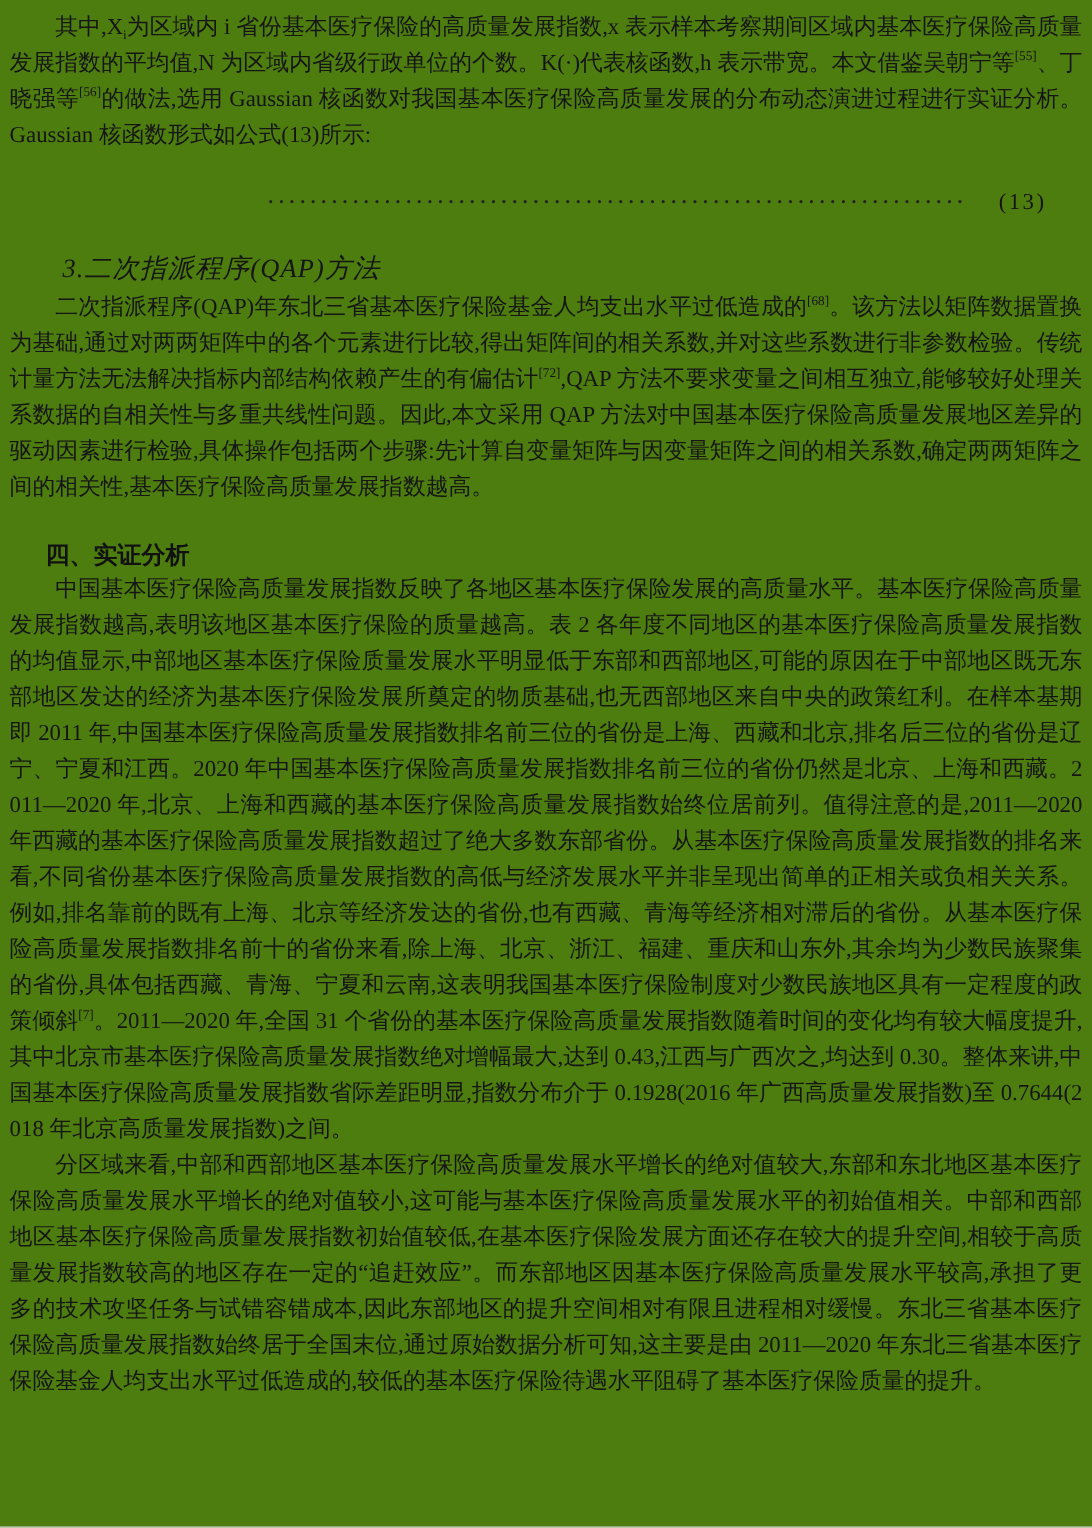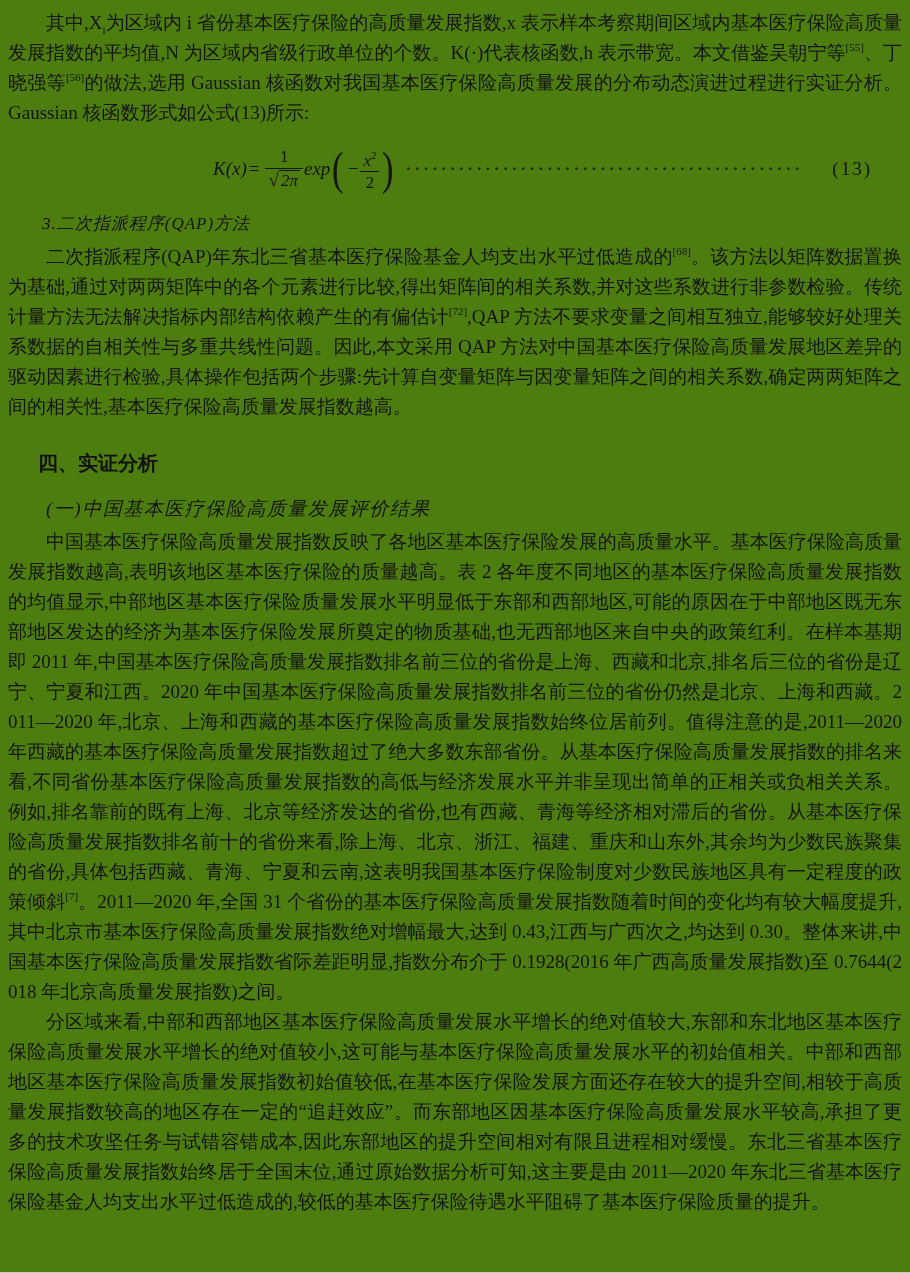--- a/index.html
+++ b/index.html
@@ -83,21 +83,21 @@
     font-size: 16px;
     font-weight: 700;
     color: #222;
     margin: 0 6px 0 10px;
   }
   .eq-number { margin-right: 30px; letter-spacing: 2px; margin-left: 24px; }
   
   h3.sub3 {
     font-weight: 400;
     font-style: italic;
-    font-size: 17px;
+    font-size: 22px;
     margin: 6px 0 3px 0;
     text-indent: 2em;
     letter-spacing: 1px;
   }
   h2.sec {
     font-family: "Liberation Sans", "DejaVu Sans", sans-serif;
     font-weight: 700;
     font-size: 20px;
     color: #111;
     margin: 27px 0 0 0;
@@ -114,45 +114,28 @@
   }
 </style>
 </head>
 <body>
 
 <div class="page">
 
   <p class="body-para"><span>其中,X</span><sub>i</sub><span>为区域内 i 省份基本医疗保险的高质量发展指数,x 表示样本考察期间区域内基本医疗保险高质量发展指数的平均值,N 为区域内省级行政单位的个数。K(·)代表核函数,h 表示带宽。本文借鉴吴朝宁等</span><sup>[55]</sup><span>、丁晓强等</span><sup>[56]</sup><span>的做法,选用 Gaussian 核函数对我国基本医疗保险高质量发展的分布动态演进过程进行实证分析。Gaussian 核函数形式如公式(13)所示:</span></p>
 
   <div class="formula-row">
-    <span class="f-inner">
-      <span class="mi">K(x)</span>
-      <span class="f-eq">=</span>
-      <span class="frac">
-        <span class="top">1</span>
-        <span class="bot"><span class="sqrt-sign">√</span><span class="radicand">2π</span></span>
-      </span>
-      <span class="mi">exp</span>
-      <span class="bigparen">(</span>
-      <span class="minus">−</span>
-      <span class="frac">
-        <span class="top"><span class="mi">x</span><sup style="font-size:11px;">2</sup></span>
-        <span class="bot">2</span>
-      </span>
-      <span class="bigparen">)</span>
-    </span>
     <span class="dots">····························································································</span>
     <span class="eq-number">(13)</span>
   </div>
 
   <h3 class="sub3">3.二次指派程序(QAP)方法</h3>
 
   <p class="body-para"><span>二次指派程序(QAP)年东北三省基本医疗保险基金人均支出水平过低造成的</span><sup>[68]</sup><span>。该方法以矩阵数据置换为基础,通过对两两矩阵中的各个元素进行比较,得出矩阵间的相关系数,并对这些系数进行非参数检验。传统计量方法无法解决指标内部结构依赖产生的有偏估计</span><sup>[72]</sup><span>,QAP 方法不要求变量之间相互独立,能够较好处理关系数据的自相关性与多重共线性问题。因此,本文采用 QAP 方法对中国基本医疗保险高质量发展地区差异的驱动因素进行检验,具体操作包括两个步骤:先计算自变量矩阵与因变量矩阵之间的相关系数,确定两两矩阵之间的相关性,基本医疗保险高质量发展指数越高。</span></p>
 
   <h2 class="sec">四、实证分析</h2>
 
-  <h4 class="sub1">(一)中国基本医疗保险高质量发展评价结果</h4>
 
   <p class="body-para"><span>中国基本医疗保险高质量发展指数反映了各地区基本医疗保险发展的高质量水平。基本医疗保险高质量发展指数越高,表明该地区基本医疗保险的质量越高。表 2 各年度不同地区的基本医疗保险高质量发展指数的均值显示,中部地区基本医疗保险质量发展水平明显低于东部和西部地区,可能的原因在于中部地区既无东部地区发达的经济为基本医疗保险发展所奠定的物质基础,也无西部地区来自中央的政策红利。在样本基期即 2011 年,中国基本医疗保险高质量发展指数排名前三位的省份是上海、西藏和北京,排名后三位的省份是辽宁、宁夏和江西。2020 年中国基本医疗保险高质量发展指数排名前三位的省份仍然是北京、上海和西藏。2011—2020 年,北京、上海和西藏的基本医疗保险高质量发展指数始终位居前列。值得注意的是,2011—2020 年西藏的基本医疗保险高质量发展指数超过了绝大多数东部省份。从基本医疗保险高质量发展指数的排名来看,不同省份基本医疗保险高质量发展指数的高低与经济发展水平并非呈现出简单的正相关或负相关关系。例如,排名靠前的既有上海、北京等经济发达的省份,也有西藏、青海等经济相对滞后的省份。从基本医疗保险高质量发展指数排名前十的省份来看,除上海、北京、浙江、福建、重庆和山东外,其余均为少数民族聚集的省份,具体包括西藏、青海、宁夏和云南,这表明我国基本医疗保险制度对少数民族地区具有一定程度的政策倾斜</span><sup>[7]</sup><span>。2011—2020 年,全国 31 个省份的基本医疗保险高质量发展指数随着时间的变化均有较大幅度提升,其中北京市基本医疗保险高质量发展指数绝对增幅最大,达到 0.43,江西与广西次之,均达到 0.30。整体来讲,中国基本医疗保险高质量发展指数省际差距明显,指数分布介于 0.1928(2016 年广西高质量发展指数)至 0.7644(2018 年北京高质量发展指数)之间。</span></p>
 
   <p class="body-para"><span>分区域来看,中部和西部地区基本医疗保险高质量发展水平增长的绝对值较大,东部和东北地区基本医疗保险高质量发展水平增长的绝对值较小,这可能与基本医疗保险高质量发展水平的初始值相关。中部和西部地区基本医疗保险高质量发展指数初始值较低,在基本医疗保险发展方面还存在较大的提升空间,相较于高质量发展指数较高的地区存在一定的“追赶效应”。而东部地区因基本医疗保险高质量发展水平较高,承担了更多的技术攻坚任务与试错容错成本,因此东部地区的提升空间相对有限且进程相对缓慢。东北三省基本医疗保险高质量发展指数始终居于全国末位,通过原始数据分析可知,这主要是由 2011—2020 年东北三省基本医疗保险基金人均支出水平过低造成的,较低的基本医疗保险待遇水平阻碍了基本医疗保险质量的提升。</span></p>
 
 </div>
 
 </body></html>

